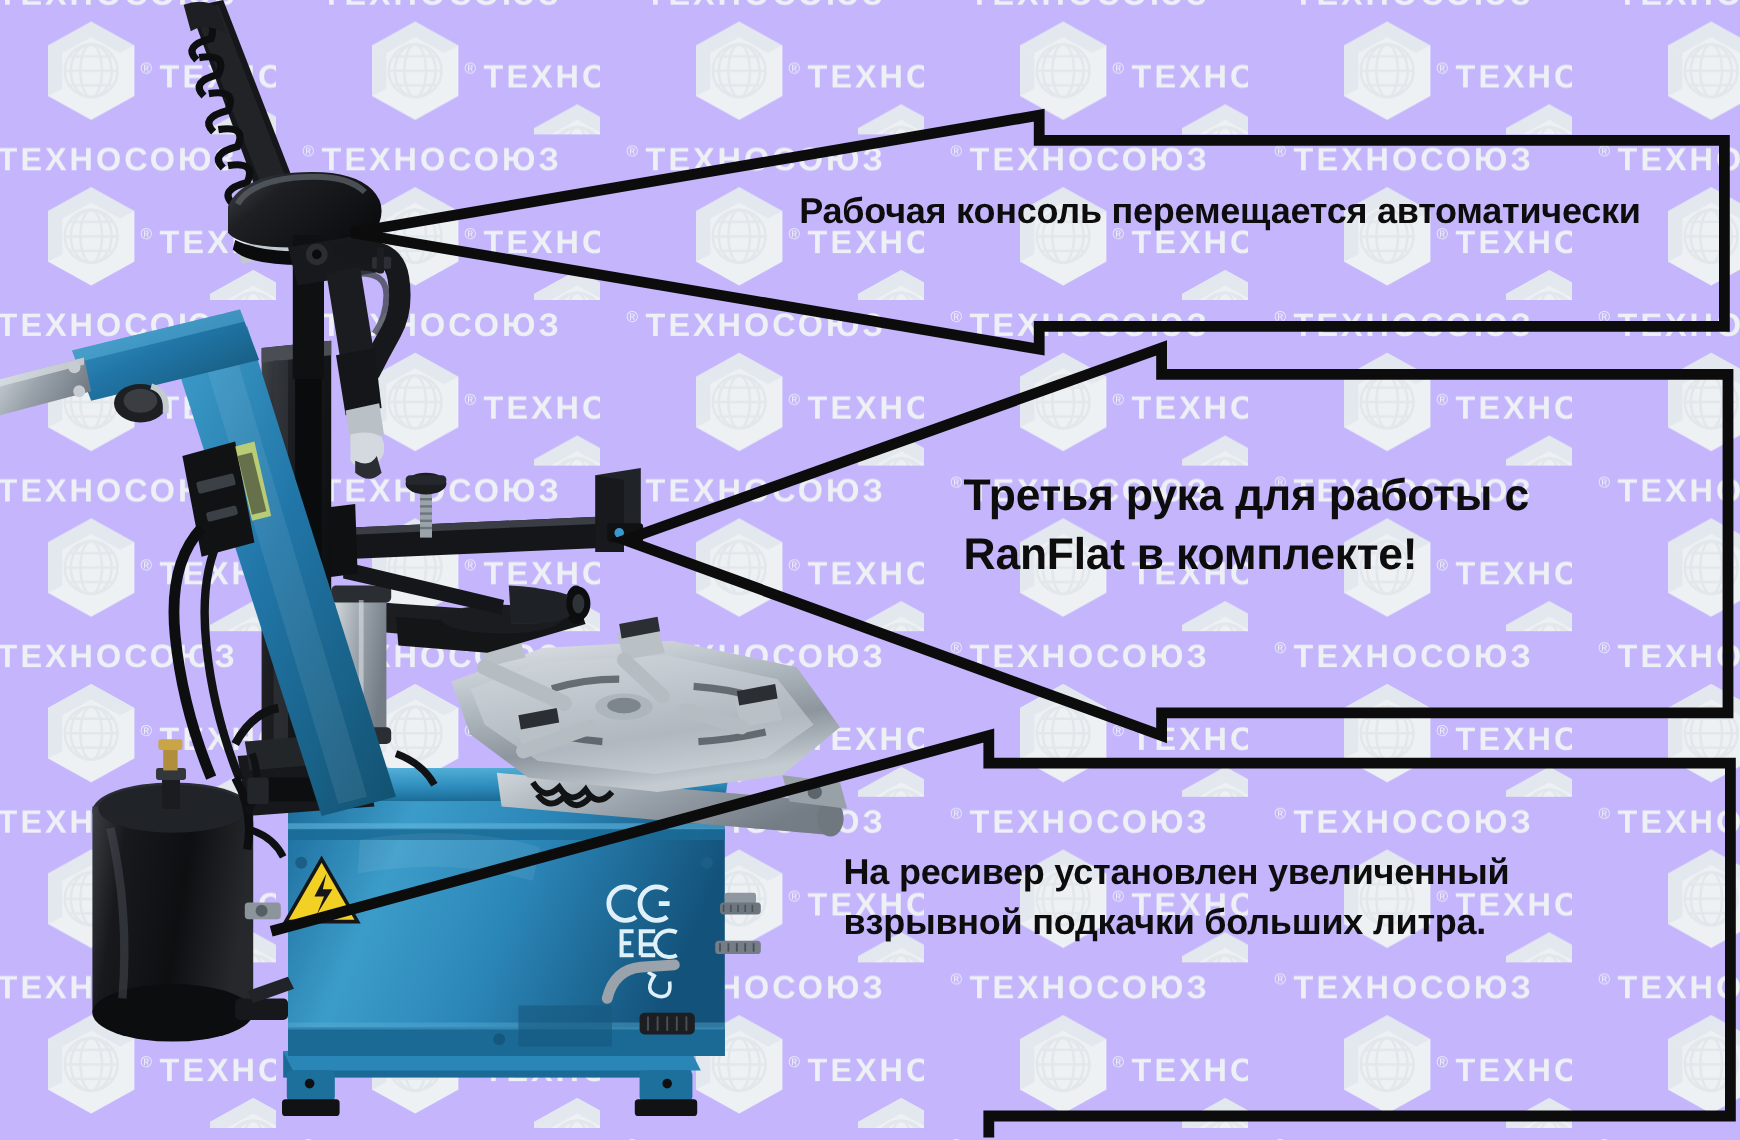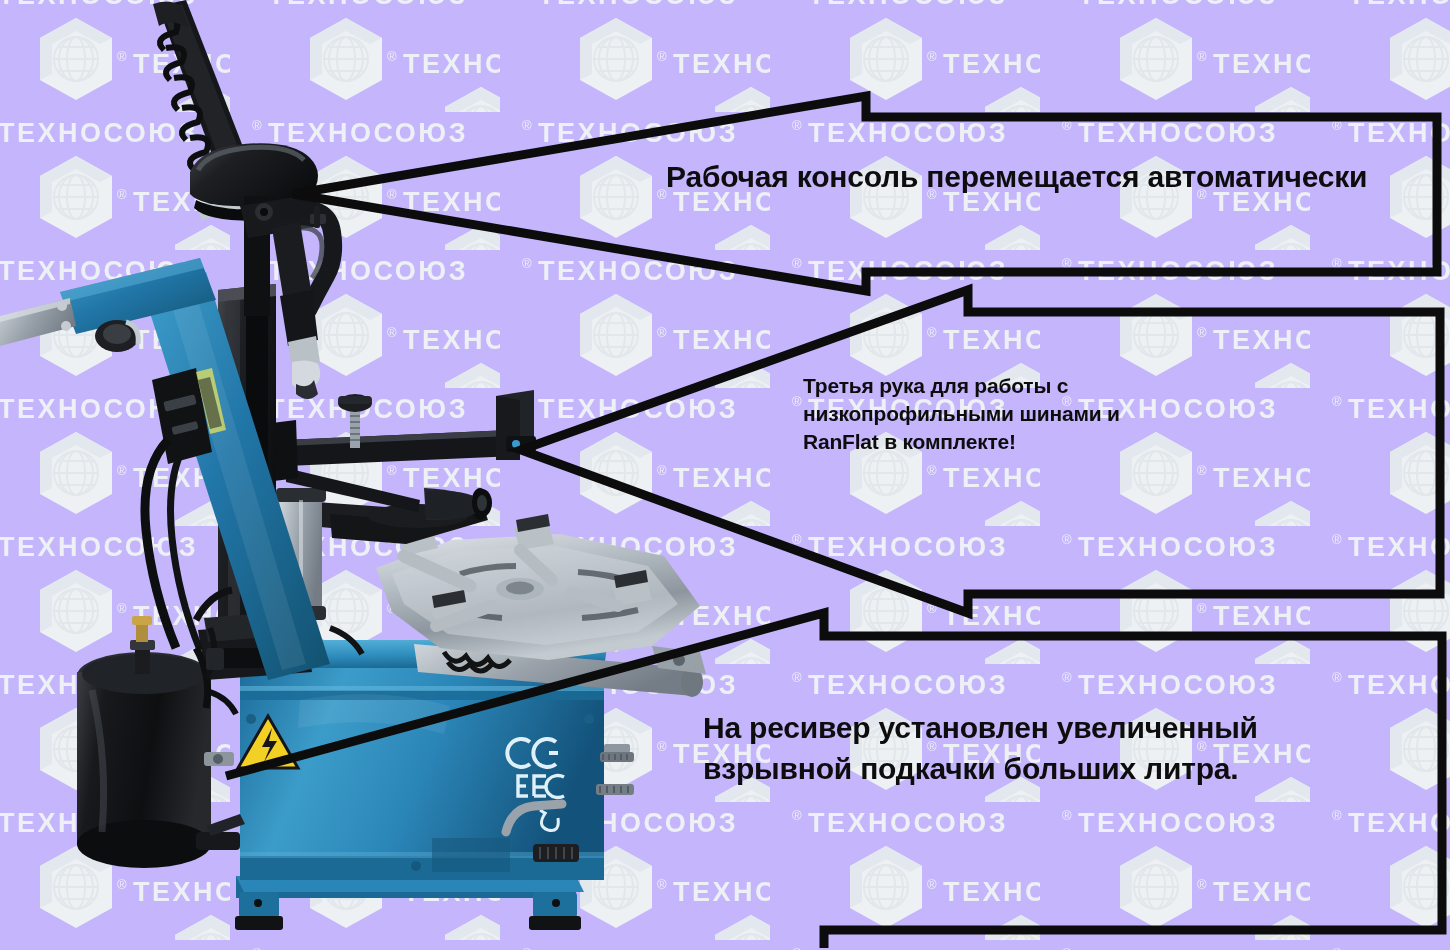--- a/index.html
+++ b/index.html
@@ -29,21 +29,21 @@
 
   .callout-text{
     position:absolute;z-index:30;
     color:#0d0d0d;
     font-weight:bold;
     letter-spacing:-0.2px;
     line-height:1.28;
     -webkit-font-smoothing:antialiased;
   }
   #ct1{left:666px;top:158px;width:770px;font-size:30px;}
-  #ct2{left:803px;top:372px;width:640px;font-size:21px;line-height:1.33;}
+  #ct2{left:803px;top:388px;width:640px;font-size:37px;line-height:1.33;}
   #ct3{left:703px;top:708px;width:650px;font-size:30px;line-height:1.36;}
   .cl{display:block;white-space:nowrap;}
   #ct2 .cl,#ct3 .cl{white-space:normal;}
 </style>
 </head>
 <body>
 
 <div id="stage">
 
   <div id="watermark">
@@ -451,21 +451,20 @@
                L824 948" fill="none" stroke="#0c0c0c" stroke-width="9" stroke-linejoin="miter"></path>
     </svg>
   </div>
 
   <div class="callout-text" id="ct1">
     <span class="cl">Рабочая консоль перемещается автоматически</span>
   </div>
 
   <div class="callout-text" id="ct2">
     <span class="cl">Третья рука для работы с</span>
-    <span class="cl">низкопрофильными шинами и</span>
     <span class="cl">RanFlat в комплекте!</span>
   </div>
 
   <div class="callout-text" id="ct3">
     <span class="cl">На ресивер установлен увеличенный</span>
     <span class="cl">взрывной подкачки больших литра.</span>
   </div>
 
 </div>
 

